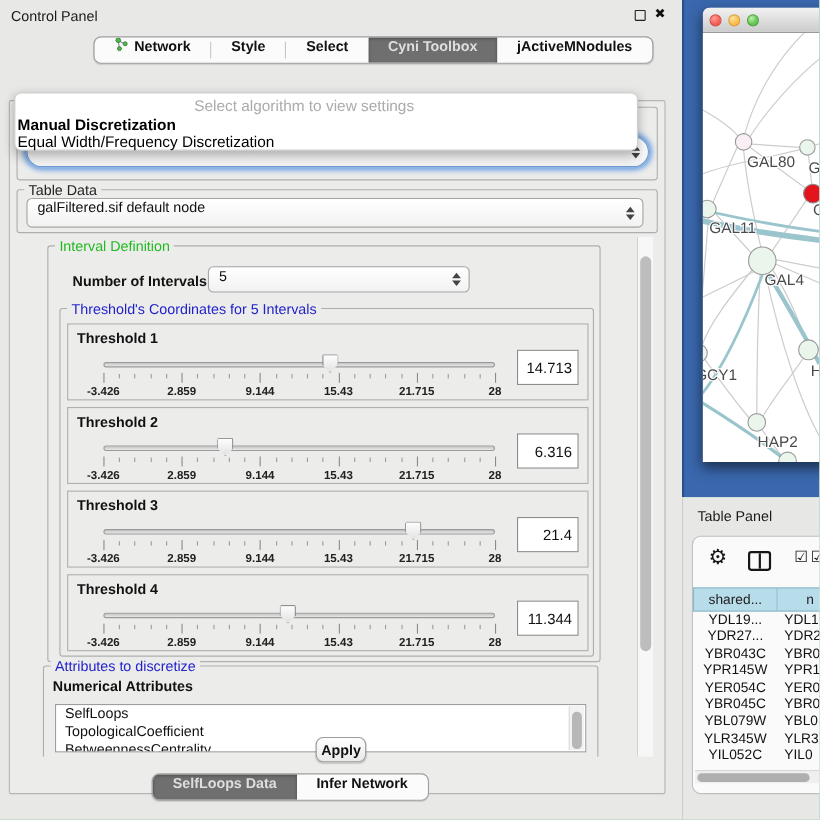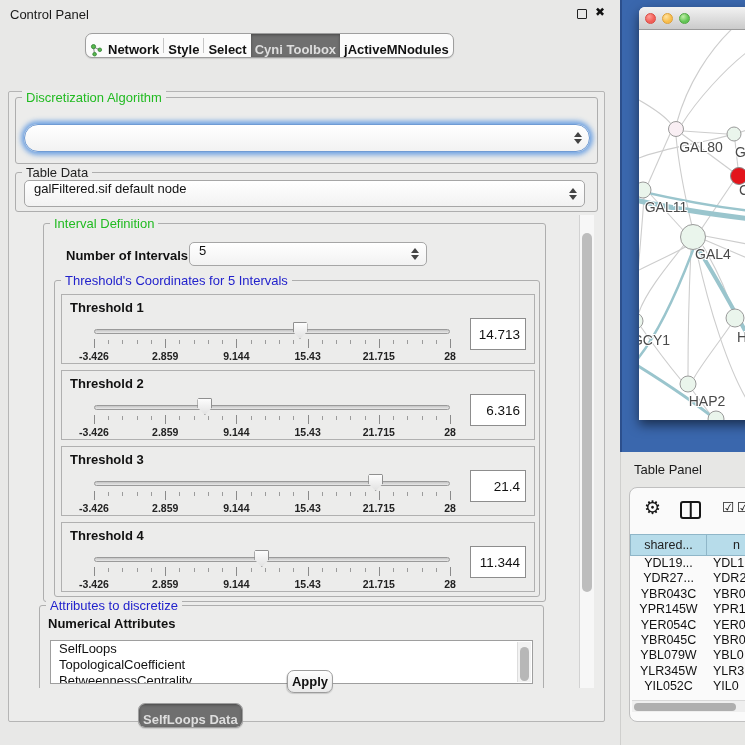--- a/index.html
+++ b/index.html
@@ -10,21 +10,21 @@
   
   .control-panel{position:absolute;left:0;top:0;width:620px;height:745px;background:#E8E8E7;}
   .cp-titlebar{position:absolute;left:0;top:0;width:620px;height:28px;}
   .cp-title{position:absolute;left:10px;top:7px;font-size:13px;color:#1a1a1a;}
   .float-icon{position:absolute;left:577px;top:9px;width:10px;height:10px;border:1.6px solid #222;border-radius:1px;}
   .close-icon{position:absolute;left:595px;top:5px;font-family:"DejaVu Sans",sans-serif;font-size:12px;font-weight:bold;color:#111;}
 
   
   .seg-control{position:absolute;display:flex;align-items:stretch;height:25px;background:#FBFBFB;
     border:1px solid #9E9E9E;border-radius:7px;overflow:hidden;box-shadow:0 1px 1px rgba(0,0,0,0.12);}
-  .seg-tab{display:flex;align-items:flex-end;gap:5px;padding:0 4px;font-size:13px;font-weight:700;color:#111;
+  .seg-tab{display:flex;align-items:flex-start;gap:5px;padding:0 18px;font-size:13px;font-weight:700;color:#111;
     white-space:nowrap;cursor:default;}
   .seg-tab.selected{background:#6F6F6F;color:#DEDEDE;box-shadow:inset 0 1px 3px rgba(0,0,0,0.35);}
   .seg-sep{width:1px;background:#C6C6C6;margin:4px 0;}
   .top-tabs{left:85px;top:33px;}
   .bottom-tabs{left:138px;top:703px;}
 
   .net-icon svg{display:block;}
 
   
   .cp-body{position:absolute;left:8px;top:67px;width:597px;height:631px;background:#ECECEB;
@@ -393,26 +393,34 @@
               </div>
           </div>
         </div>
 
         <div class="v-scroll">
           <span class="thumb"></span>
         </div>
       </div>
     </div>
 
+    <div class="popup">
+      <div class="hint">Select algorithm to view settings</div>
+      <div class="opt1">Manual Discretization</div>
+      <div class="opt2">Equal Width/Frequency Discretization</div>
+    </div>
 
     <button class="apply-btn">Apply</button>
 
     <div class="seg-control bottom-tabs">
       <div class="seg-tab selected">
         <span>SelfLoops Data</span>
+      </div>
+      <div class="seg-tab">
+        <span>Infer Network</span>
       </div>
     </div>
   </div>
 
   <div class="right-panel">
 
     <div class="desktop">
       <div class="mac-window">
         <div class="mac-titlebar">
           <span class="tl red"></span>

